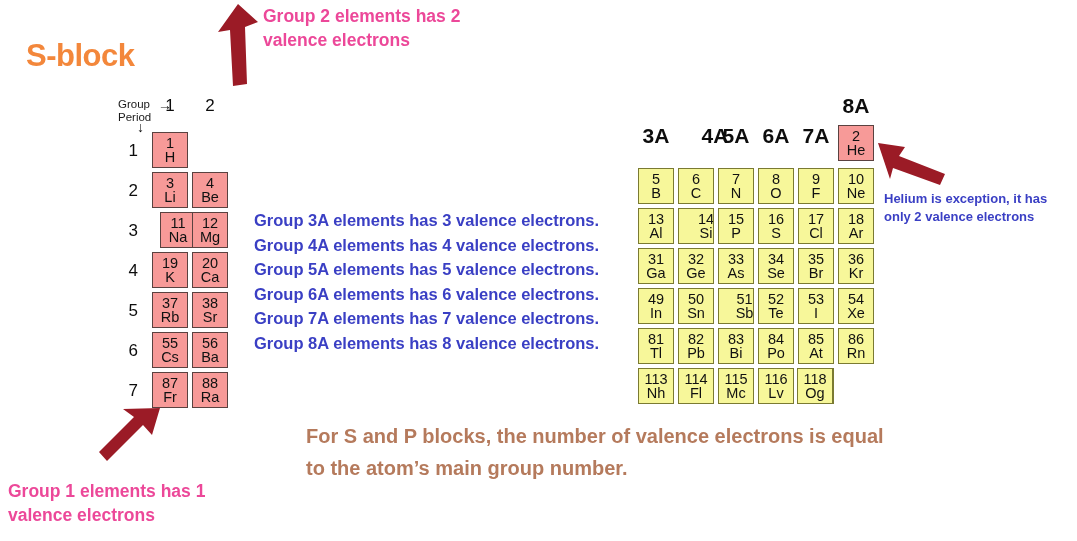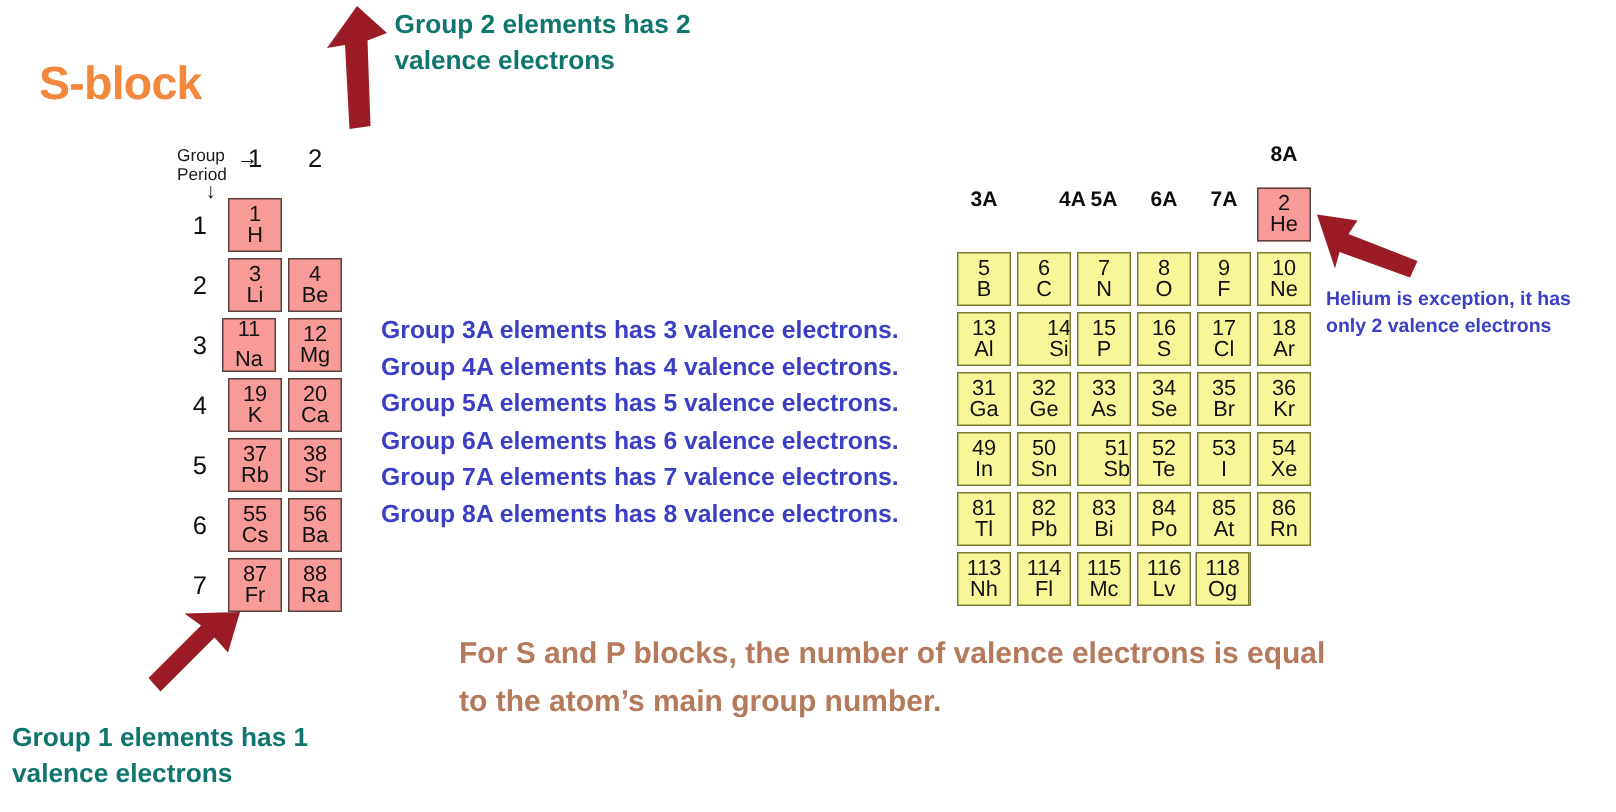--- a/index.html
+++ b/index.html
@@ -52,21 +52,21 @@
 
   
   .group-head {
     position: absolute;
     font-size: 17px;
     color: #0d0d0d;
     text-align: center;
     width: 36px;
     white-space: nowrap;
   }
-  .group-head.bold { font-weight: bold; font-size: 14px; }
+  .group-head.bold { font-weight: bold; font-size: 21px; }
 
   
   .period-num {
     position: absolute;
     font-size: 17px;
     color: #0d0d0d;
     width: 20px;
     text-align: right;
   }
 
@@ -97,21 +97,21 @@
     font-weight: normal;
     margin-top: -1px;
   }
 
   
   .anno {
     position: absolute;
     font-weight: bold;
     white-space: pre-line;
   }
-  .anno.red { color: #0f766e; }
+  .anno.red { color: #ec4899; }
   .anno.blue { color: #3A3FC4; }
   .anno.brown { color: #B57A5C; }
 
   #anno-group2 { left: 263px; top: 4px; font-size: 17.5px; line-height: 24px; }
   #anno-group1 { left: 8px; top: 479px; font-size: 17.5px; line-height: 24px; }
   #anno-helium { left: 884px; top: 190px; font-size: 13px; line-height: 18px; }
   #anno-middle  { left: 254px; top: 208px; font-size: 16.5px; line-height: 24.5px; }
   #anno-summary { left: 306px; top: 420px; font-size: 20px; line-height: 32px; }
 
   
@@ -150,21 +150,21 @@
         <span class="sym">H</span>
       </div>
       <div class="cell s" style="left: 152px; top: 172px;">
         <span class="num">3</span>
         <span class="sym">Li</span>
       </div>
       <div class="cell s" style="left: 192px; top: 172px;">
         <span class="num">4</span>
         <span class="sym">Be</span>
       </div>
-      <div class="cell s" style="left: 148px; top: 212px; justify-content: space-between;">
+      <div class="cell s" style="left: 160px; top: 212px;">
         <span class="num">11</span>
         <span class="sym">Na</span>
       </div>
       <div class="cell s" style="left: 192px; top: 212px;">
         <span class="num">12</span>
         <span class="sym">Mg</span>
       </div>
       <div class="cell s" style="left: 152px; top: 252px;">
         <span class="num">19</span>
         <span class="sym">K</span>

